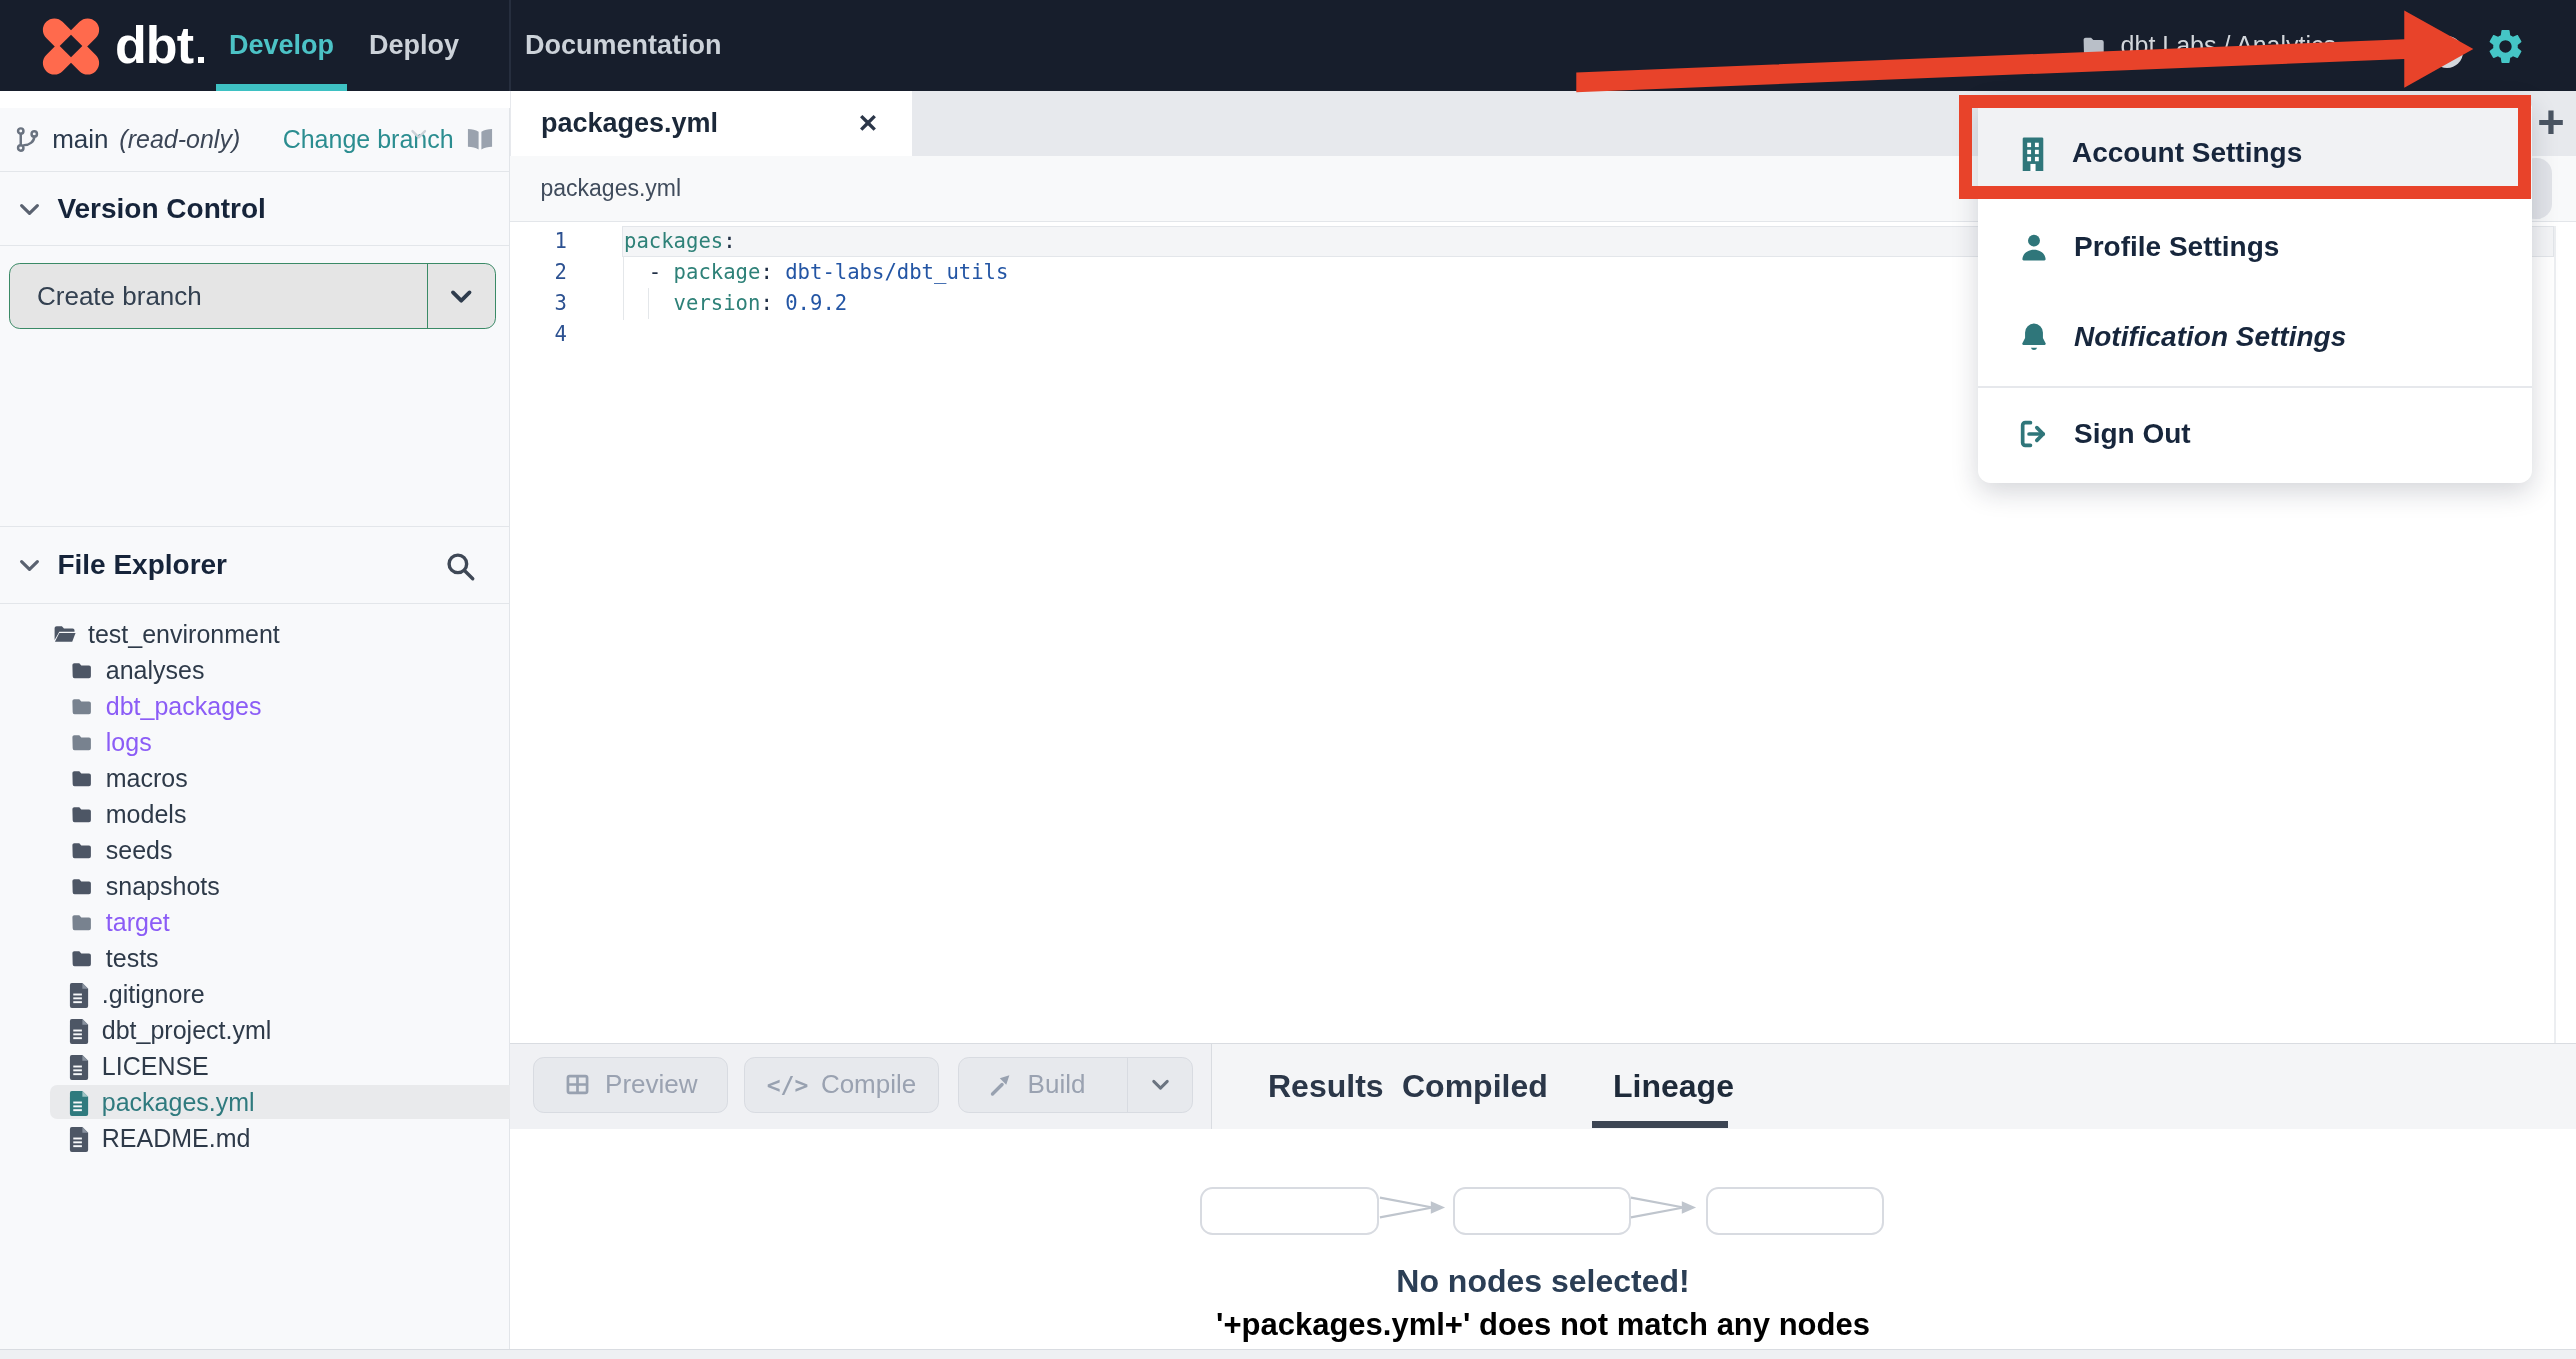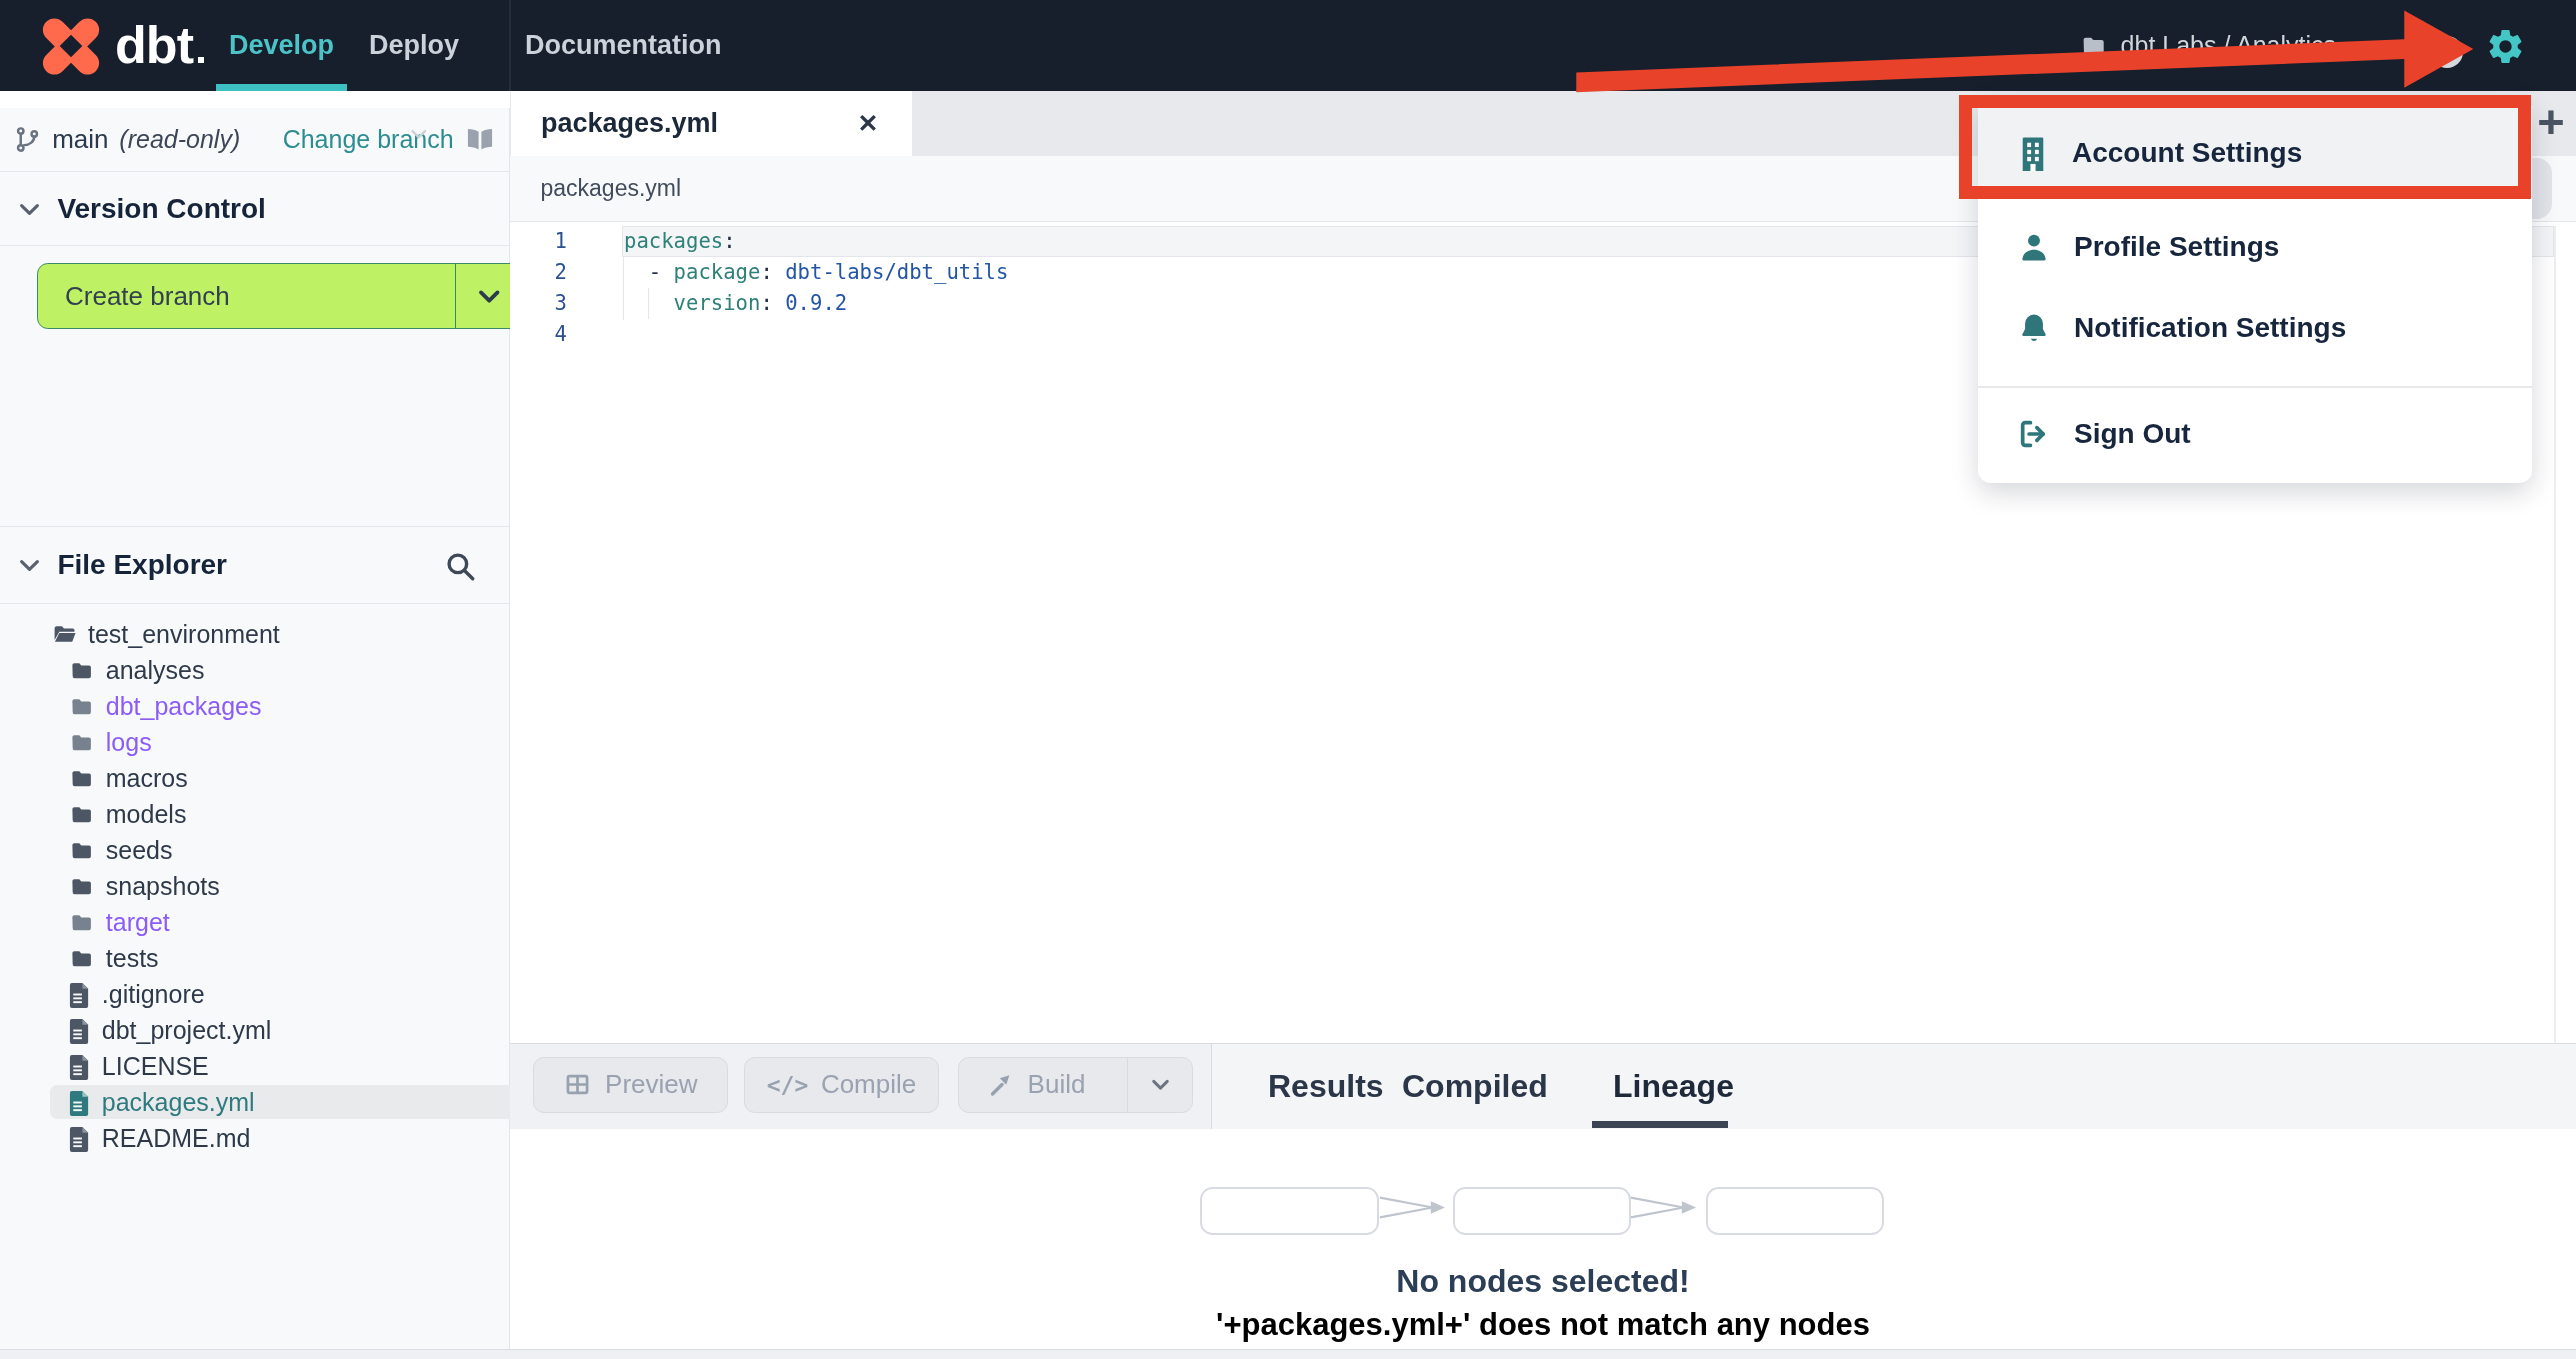--- a/index.html
+++ b/index.html
@@ -43,21 +43,21 @@
   
   .sidebar { position:absolute; left:0; top:108px; width:510px; height:1258px; background:#f8f9fb; border-right:1.8px solid #e2e5e9; }
   .branch-row { position:absolute; left:0; top:0; width:509px; height:64px; border-bottom:1.8px solid #e3e6ea; display:flex; align-items:center; padding:0 12.6px 0 14.4px; gap:10.8px; }
   .branch-name { font-size:26px; color:#2b3a4d; }
   .branch-mode { font-size:25px; font-style:italic; color:#3c4656; }
   .branch-spacer { flex:1; }
   .branch-change { font-size:25px; color:#2b8d90; }
   .section-header { position:absolute; left:0; width:509px; display:flex; align-items:center; gap:14.4px; padding-left:16px; }
   .vc-header { top:65px; height:73px; border-bottom:1.8px solid #e3e6ea;padding-left:16px; }
   .section-title { font-size:28px; font-weight:700; color:#16243a; }
-  .create-branch { position:absolute; left:9px; top:155px; width:487px; height:66px; background:#bef264; border:1.8px solid #3a8a66; border-radius:10.8px; display:flex;margin-left:28px; }
+  .create-branch { position:absolute; left:9px; top:155px; width:487px; height:66px; background:#e5e5e5; border:1.8px solid #3a8a66; border-radius:10.8px; display:flex; }
   .create-branch-main { flex:1; display:flex; align-items:center; padding-left:27px; font-size:26px; color:#334050; }
   .create-branch-chev { width:68px; border-left:1.8px solid #3a8a66; display:flex; align-items:center; justify-content:center; }
   .fe-header { top:418px; height:78px; border-top:1.8px solid #e3e6ea; border-bottom:1.8px solid #e3e6ea; }
   .fe-search { position:absolute; left:443px; top:441px; width:36px; height:36px; }
 
   
   .tree { position:absolute; left:0; top:508px; width:592px; }
   .tree-row { position:relative; height:36px; display:flex; align-items:center; gap:10.8px; padding-left:68px; font-size:25px; color:#2e3a49; }
   .tree-row.root { padding-left:50px; gap:9px; }
   .tree-row .ticon { color:#4d5665; flex:0 0 auto; display:flex; }
@@ -113,21 +113,21 @@
 
   
   .footer { position:absolute; left:0; top:1349px; width:2576px; height:10.8px; background:#eef0f3; border-top:1.8px solid #d9dce1; }
 
   
   .menu { position:absolute; left:1978px; top:97px; width:554px; height:386px; background:#ffffff; border-radius:12.6px; box-shadow:0 9px 27px rgba(20,30,50,0.18); z-index:60; }
   .menu-item { position:absolute; left:0; width:554px; height:90px; display:flex; align-items:center; gap:23px; padding-left:39px; font-size:28px; font-weight:600; color:#17263c; }
   .menu-item .micon { display:flex; color:#2f767a; }
   .mi-account { top:10.8px; background:#f1f2f4; }
   .mi-profile { top:105px; }
-  .mi-notif { top:186px; }
+  .mi-notif { top:195px;font-style:italic; }
   .menu-divider { position:absolute; left:0; top:289px; width:554px; height:1.8px; background:#e6e8ec; }
   .mi-signout { top:292px; }
   .red-box { position:absolute; left:1959px; top:95px; width:572px; height:104px; border:13.5px solid #e8432a; z-index:70; }
   .annotation-arrow { position:absolute; left:1570px; top:5.4px; width:915px; height:90px; z-index:90; }
 </style>
 </head>
 <body>
 
 <div class="page">
 

